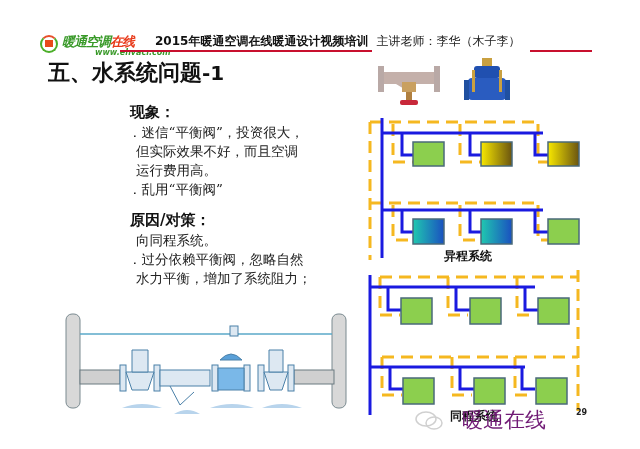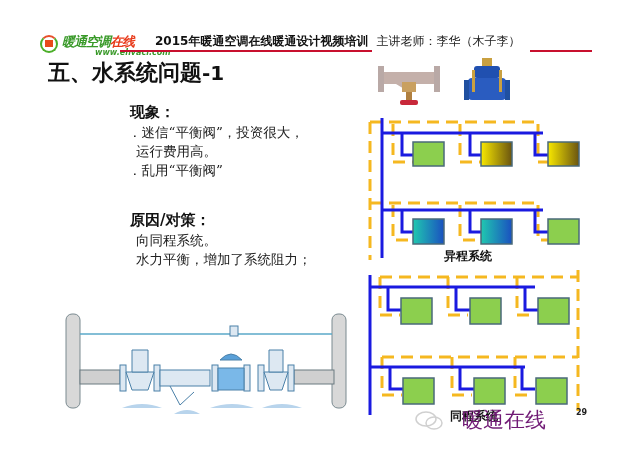--- a/index.html
+++ b/index.html
@@ -35,27 +35,29 @@
 </div>
 <div class="abs header-title"><span>2015年暖通空调在线暖通设计视频培训</span><span class="header-teacher">主讲老师：李华（木子李）</span></div>
 <div class="abs redline1"></div>
 <div class="abs redline2"></div>
 
 <div class="abs slide-title"><span>五、水系统问题</span><span class="num">-1</span></div>
 
 <div class="abs sec-head" style="left:130px;top:103px;">现象：</div>
 <div class="abs bullet" style="left:128px;top:123px;">
   <div>．迷信“平衡阀”，投资很大，</div>
+  <div style="padding-left:8px">  但实际效果不好，而且空调</div>
   <div style="padding-left:8px">  运行费用高。</div>
   <div>．乱用“平衡阀”</div>
 </div>
 
 <div class="abs sec-head" style="left:130px;top:211px;">原因/对策：</div>
 <div class="abs bullet" style="left:128px;top:231px;">
   <div style="padding-left:8px">  向同程系统。</div>
+  <div>．过分依赖平衡阀，忽略自然</div>
   <div style="padding-left:8px">  水力平衡，增加了系统阻力；</div>
 </div>
 
 <svg class="abs valve-img" style="left:376px;top:60px;" width="66" height="48">
   <rect x="2" y="6" width="6" height="26" fill="#b9a9a6"></rect>
   <rect x="58" y="6" width="6" height="26" fill="#b9a9a6"></rect>
   <path d="M8 12 L58 12 L58 24 L40 24 L30 30 L20 24 L8 24 Z" fill="#c4b0aa"></path>
   <rect x="26" y="22" width="14" height="10" fill="#c9a060"></rect>
   <rect x="30" y="32" width="6" height="8" fill="#b08040"></rect>
   <rect x="24" y="40" width="18" height="5" rx="2" fill="#c8283a"></rect>

